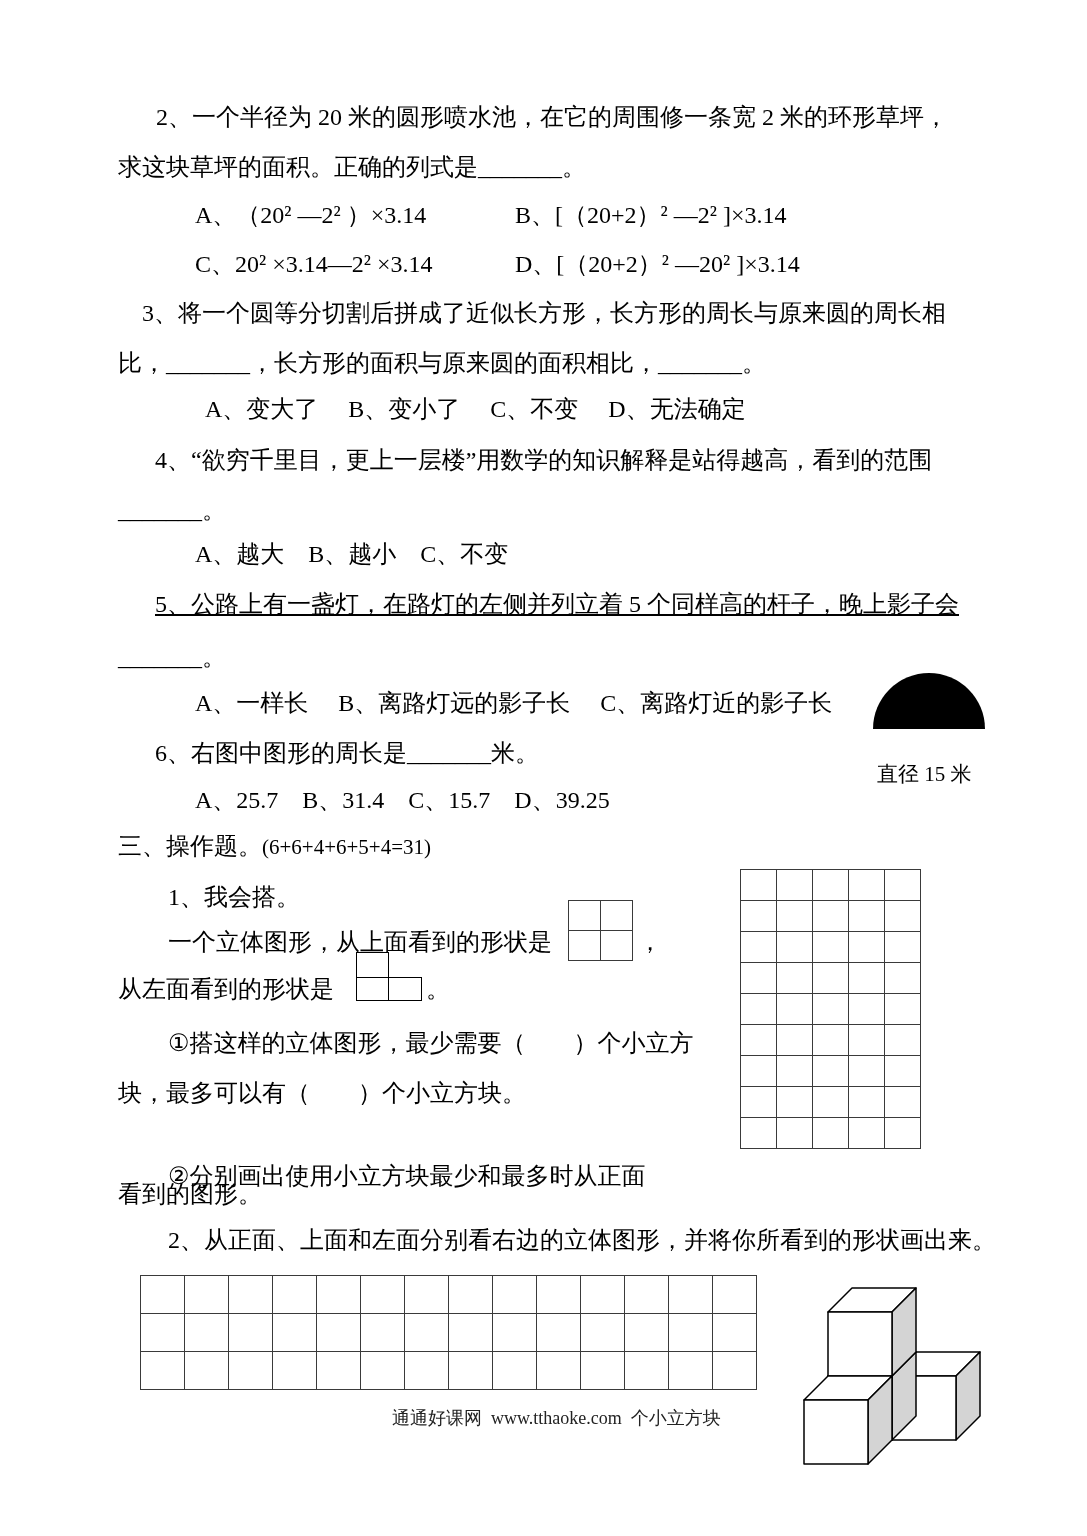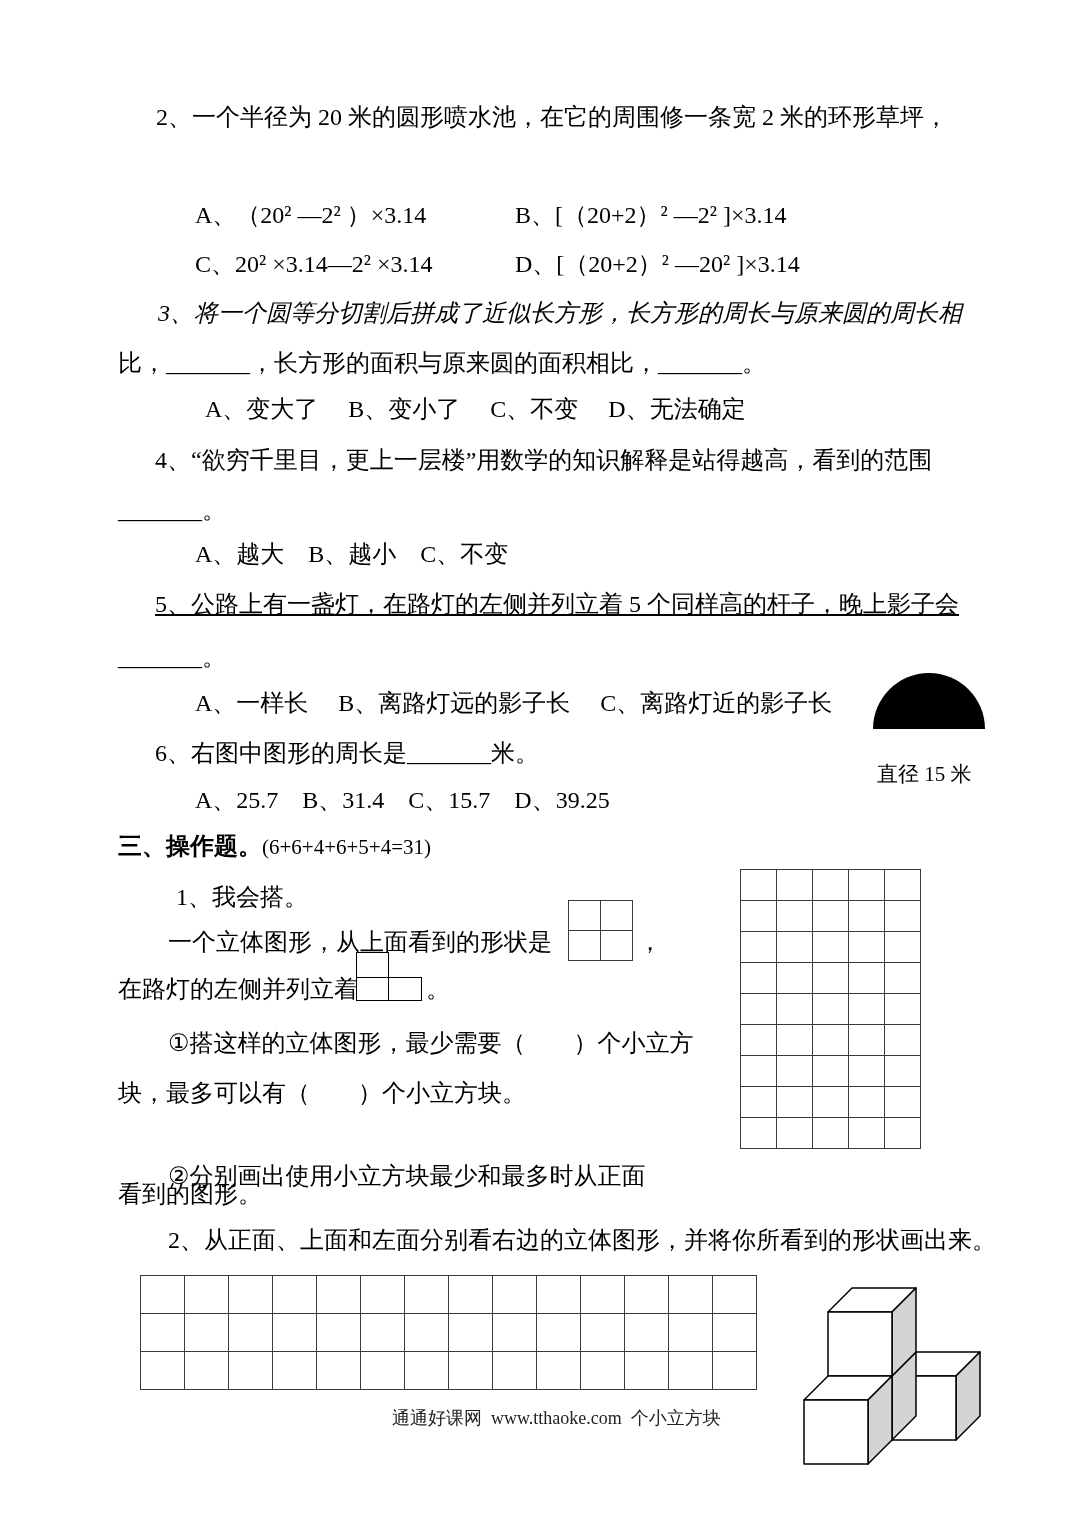--- a/index.html
+++ b/index.html
@@ -12,21 +12,21 @@
     color:#000;
     overflow:hidden;
   }
   .line{
     position:absolute;
     white-space:pre;
     font-size:24px;
     line-height:1.15;
   }
   .small{font-size:21px;}
-  .bold{font-weight:bold;}
+  .bold{font-weight:normal;}
   .footer-line{font-size:18px;color:#222;}
   
   .semicircle{
     position:absolute;
     left:873px;top:673px;
     width:112px;height:56px;
     background:#000;
     border-radius:56px 56px 0 0;
   }
   
@@ -68,49 +68,50 @@
     position:absolute;left:798px;top:1286px;
     width:186px;height:182px;
   }
 </style>
 </head>
 <body>
 
 <div id="page">
 
   <div class="line" style="left:156px;top:104px;">2、一个半径为 20 米的圆形喷水池，在它的周围修一条宽 2 米的环形草坪，</div>
+  <div class="line" style="left:118px;top:154px;">求这块草坪的面积。正确的列式是_______。</div>
   <div class="line" style="left:195px;top:202px;">A、（20² —2² ）×3.14</div>
   <div class="line" style="left:515px;top:202px;">B、[（20+2）² —2² ]×3.14</div>
   <div class="line" style="left:195px;top:251px;">C、20² ×3.14—2² ×3.14</div>
   <div class="line" style="left:515px;top:251px;">D、[（20+2）² —20² ]×3.14</div>
 
-  <div class="line" style="left:158px;top:300px;font-style:italic;">3、将一个圆等分切割后拼成了近似长方形，长方形的周长与原来圆的周长相</div>
+  <div class="line" style="left:142px;top:300px;">3、将一个圆等分切割后拼成了近似长方形，长方形的周长与原来圆的周长相</div>
   <div class="line" style="left:118px;top:350px;">比，_______，长方形的面积与原来圆的面积相比，_______。</div>
   <div class="line" style="left:205px;top:396px;">A、变大了     B、变小了     C、不变     D、无法确定</div>
 
   <div class="line" style="left:155px;top:447px;">4、“欲穷千里目，更上一层楼”用数学的知识解释是站得越高，看到的范围</div>
   <div class="line" style="left:118px;top:497px;">_______。</div>
   <div class="line" style="left:195px;top:541px;">A、越大    B、越小    C、不变</div>
 
   <div class="line" style="left:155px;top:591px;text-decoration:underline;">5、公路上有一盏灯，在路灯的左侧并列立着 5 个同样高的杆子，晚上影子会</div>
   <div class="line" style="left:118px;top:644px;">_______。</div>
   <div class="line" style="left:195px;top:690px;">A、一样长     B、离路灯远的影子长     C、离路灯近的影子长</div>
 
   <div class="semicircle"></div>
   <div class="line small" style="left:877px;top:762px;">直径 15 米</div>
 
   <div class="line" style="left:155px;top:740px;">6、右图中图形的周长是_______米。</div>
   <div class="line" style="left:195px;top:787px;">A、25.7    B、31.4    C、15.7    D、39.25</div>
 
   <div class="line" style="left:118px;top:833px;"><span class="bold">三、操作题。</span><span class="small">(6+6+4+6+5+4=31)</span></div>
 
-  <div class="line" style="left:176px;top:884px;">1、我会搭。</div>
+  <div class="line" style="left:168px;top:884px;">1、我会搭。</div>
   <div class="line" style="left:168px;top:929px;">一个立体图形，从上面看到的形状是</div>
   <div class="line" style="left:638px;top:929px;">，</div>
-  <div class="line" style="left:118px;top:976px;">在路灯的左侧并列立着</div>
+  <div class="line" style="left:118px;top:976px;">从左面看到的形状是</div>
   <div class="line" style="left:426px;top:976px;">。</div>
   <div class="line" style="left:168px;top:1030px;">①搭这样的立体图形，最少需要（        ）个小立方</div>
   <div class="line" style="left:118px;top:1080px;">块，最多可以有（        ）个小立方块。</div>
   <div class="line" style="left:168px;top:1131px;margin-top:32px;">②分别画出使用小立方块最少和最多时从正面</div>
   <div class="line" style="left:118px;top:1181px;">看到的图形。</div>
 
   <div class="grid" id="grid-topview" style="grid-template-columns: repeat(2, auto);">
       <div class="cell"></div>
       <div class="cell"></div>
       <div class="cell"></div>

